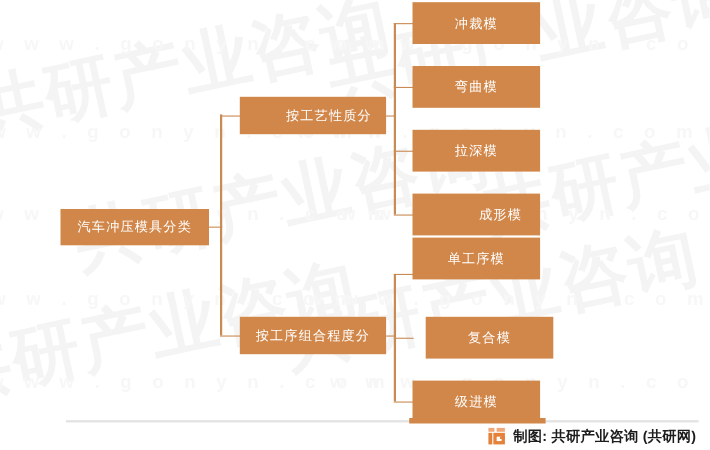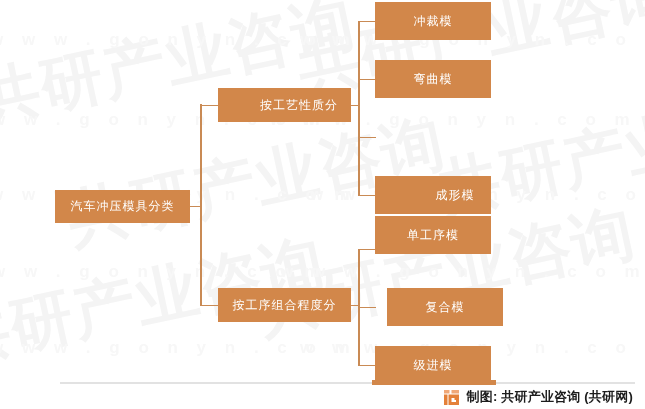--- a/index.html
+++ b/index.html
@@ -114,21 +114,21 @@
     width: 124px;
     top: 4px;
     height: 5px;
     background: #d2874a;
   }
   .credit {
     position: absolute;
     right: 12px;
     top: 12px;
     display: flex;
-    align-items: flex-end;
+    align-items: flex-start;
     gap: 7px;
   }
   .credit-text {
     font-size: 13px;
     color: #1c1c1c;
     font-weight: 600;
     letter-spacing: 0.2px;
     font-family: "Liberation Sans", "DejaVu Sans", sans-serif;
   }
   .logo-g {
@@ -186,20 +186,21 @@
     <div class="ln ln-h" style="left:358px; top:306.5px; width:18px;"></div>
     <div class="ln ln-h" style="left:358px; top:364.5px; width:18px;"></div>
 
     <div class="node root">汽车冲压模具分类</div>
 
     <div class="node b1">按工艺性质分</div>
     <div class="node b2">按工序组合程度分</div>
 
     <div class="node leaf l1">冲裁模</div>
     <div class="node leaf l2">弯曲模</div>
+    <div class="node leaf l3">拉深模</div>
     <div class="node leaf l4">成形模</div>
 
     <div class="node leaf l5">单工序模</div>
     <div class="node leaf l6">复合模</div>
     <div class="node leaf l7">级进模</div>
   </div>
 
   <div class="footer">
     <div class="rule-gray"></div>
     <div class="rule-orange"></div>

